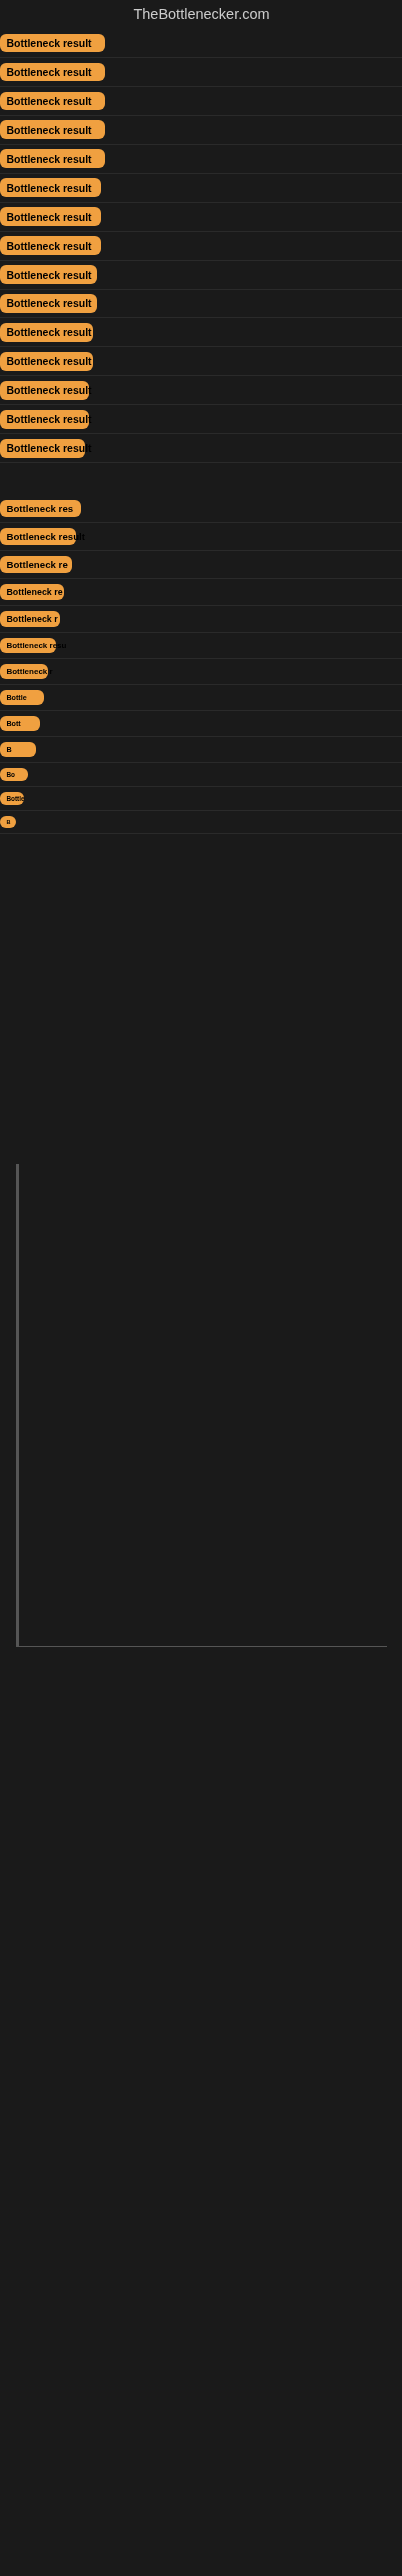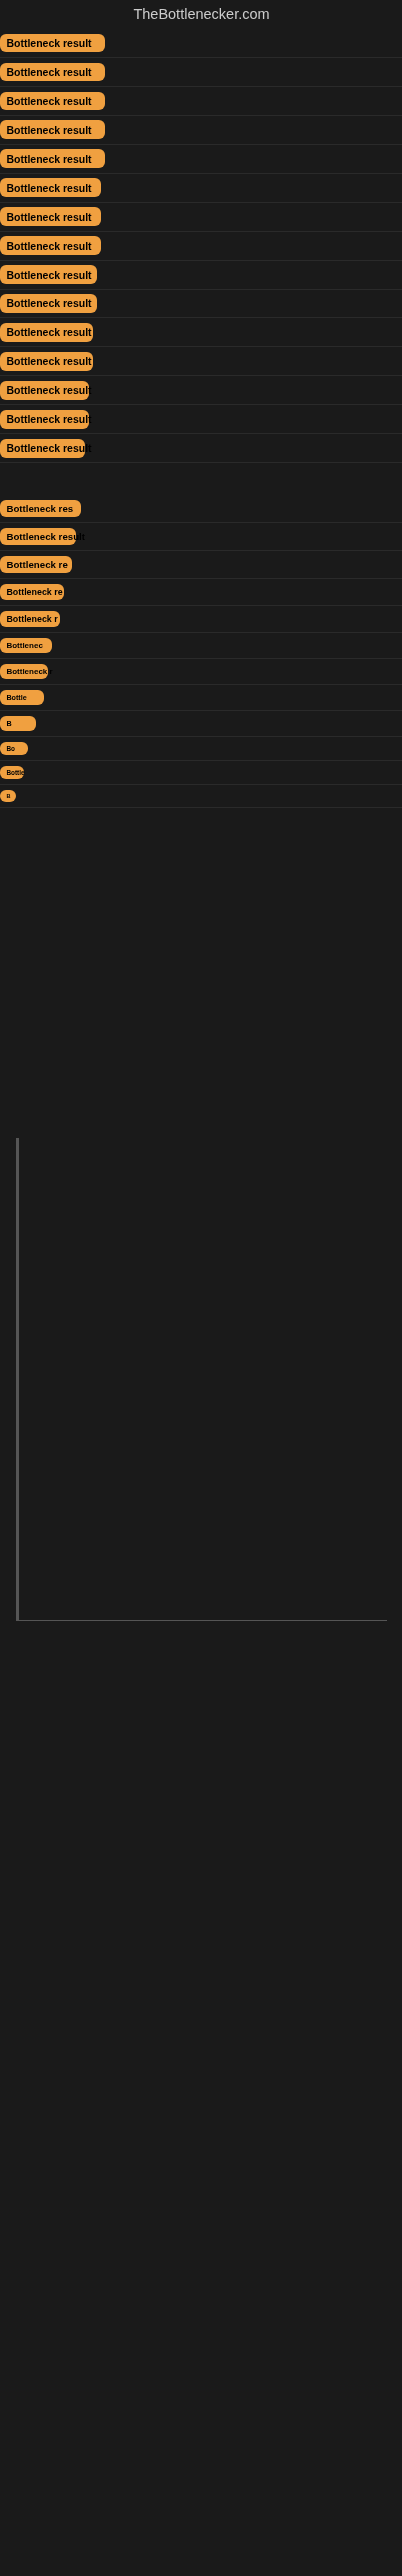--- a/index.html
+++ b/index.html
@@ -159,28 +159,31 @@
     </div>
     <div class="bottleneck-row row-18">
       <div class="bottleneck-badge" style="width: 72px;">Bottleneck re</div>
     </div>
     <div class="bottleneck-row row-20">
       <div class="bottleneck-badge" style="width: 64px;">Bottleneck re</div>
     </div>
     <div class="bottleneck-row row-21">
       <div class="bottleneck-badge" style="width: 60px;">Bottleneck r</div>
     </div>
-    <div class="bottleneck-row row-23">
-      <div class="bottleneck-badge" style="width: 52px;">Bottlenec</div>
+    <div class="bottleneck-row row-22">
+      <div class="bottleneck-badge" style="width: 56px;">Bottleneck resu</div>
     </div>
     <div class="bottleneck-row row-24">
       <div class="bottleneck-badge" style="width: 48px;">Bottleneck r</div>
     </div>
     <div class="bottleneck-row row-25">
       <div class="bottleneck-badge" style="width: 44px;">Bottle</div>
+    </div>
+    <div class="bottleneck-row row-26">
+      <div class="bottleneck-badge" style="width: 40px;">Bott</div>
     </div>
     <div class="bottleneck-row row-27">
       <div class="bottleneck-badge" style="width: 36px;">B</div>
     </div>
     <div class="bottleneck-row row-28">
       <div class="bottleneck-badge" style="width: 28px;">Bo</div>
     </div>
     <div class="bottleneck-row row-29">
       <div class="bottleneck-badge" style="width: 24px;">Bottle</div>
     </div>

